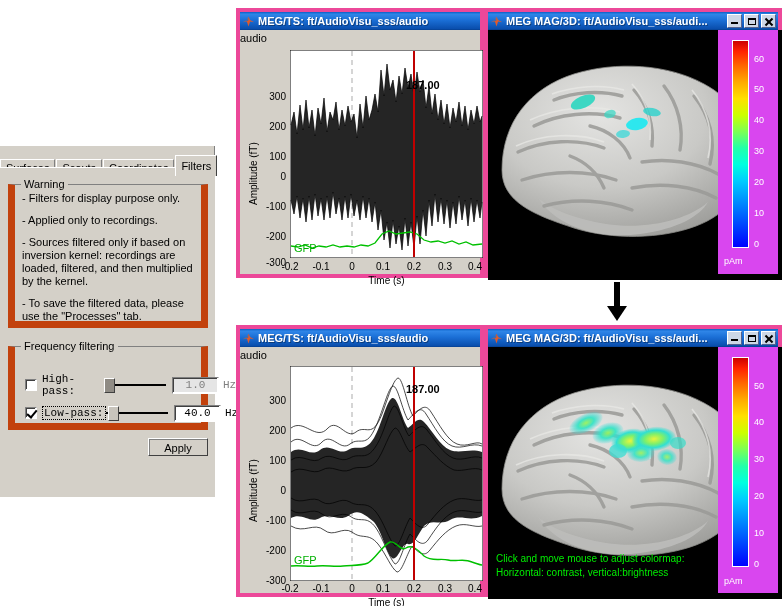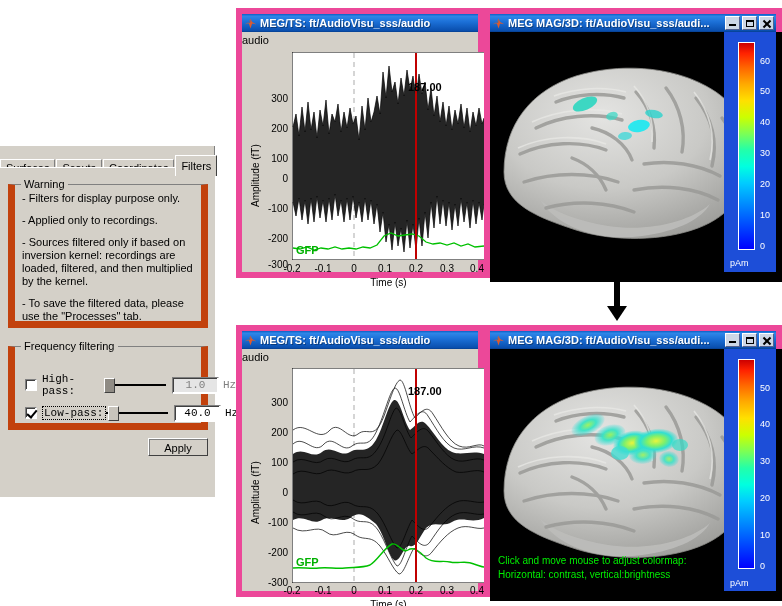--- a/index.html
+++ b/index.html
@@ -105,21 +105,21 @@
   #apply-btn {
     position:absolute; left:148px; top:270px; width:60px; height:18px;
     background:#d4d0c8;
     border:1px solid #ffffff; border-right-color:#404040; border-bottom-color:#404040;
     box-shadow: 1px 1px 0 #808080 inset;
     font-size:11px; color:#000; line-height:19px; text-align:center;
     font-family:"Liberation Sans", sans-serif;
   }
 
   
-  .figwin { position:absolute; background:#d4d0c8; border:6px solid #ec4899; }
+  .figwin { position:absolute; background:#d4d0c8; border:4px solid #ec4899; }
   .titlebar {
     height:18px;
     background:linear-gradient(to bottom,#0b5fc4 0%,#2f86e8 12%,#1b6fd6 45%,#0a4fae 92%,#063f8f 100%);
     display:flex; align-items:center; padding:0 2px 0 2px;
     overflow:hidden;
   }
   .tb-icon { width:13px; height:13px; margin-right:3px; flex:0 0 auto; }
   .tb-title {
     color:#ffffff; font-size:11px; font-weight:bold; white-space:nowrap;
     flex:1 1 auto; overflow:hidden; text-overflow:clip;
@@ -143,26 +143,26 @@
 
   
   .ts-title { font-size:11px; color:#000; margin-top:2px; }
   .ylabel {
     position:absolute; font-size:10px; color:#000;
     transform:rotate(-90deg); transform-origin:left top; white-space:nowrap;
   }
   .xlabel { position:absolute; font-size:10px; color:#000; text-align:center; }
   .ytick { position:absolute; font-size:10px; color:#000; text-align:right; width:34px; }
   .xtick { position:absolute; font-size:10px; color:#000; text-align:center; width:26px; }
-  .gfp-label { position:absolute; font-size:11px; font-weight:bold; color:#00b000; }
+  .gfp-label { position:absolute; font-size:11px; font-weight:normal; color:#00b000; }
   .peak-label { position:absolute; font-size:11px; font-weight:bold; color:#000;text-align:right; }
 
   
   .brain-canvas { position:absolute; left:0; top:0; width:100%; height:100%; background:#000; }
-  .cbar-wrap { position:absolute; top:0; right:0; height:100%; width:52px; background:#1d4ed8; }
+  .cbar-wrap { position:absolute; top:0; right:0; height:100%; width:60px; background:#d946ef; }
   .cbar {
     position:absolute; left:14px; width:17px;
     background:linear-gradient(to top,
       #0000ff 0%, #0033ff 8%, #0066ff 16%, #0099ff 24%, #00ccff 32%,
       #00ffe0 40%, #22ffaa 48%, #7cff55 56%, #ccff00 64%,
       #ffe000 72%, #ffaa00 80%, #ff6600 88%, #ff2200 95%, #cc0000 100%);
     border:1px solid #ffffff;
   }
   .cb-tick { position:absolute; font-size:9px; color:#ffffff; }
   .cb-unit { position:absolute; font-size:9px; color:#ffffff; }

